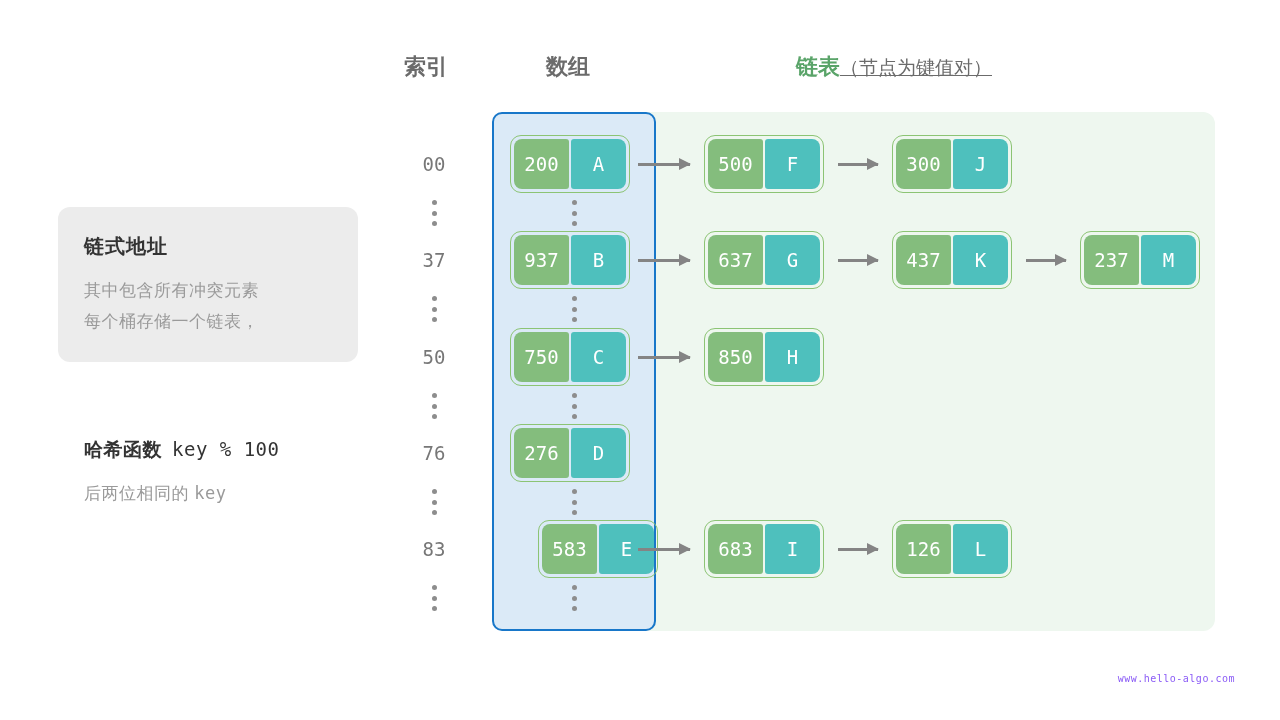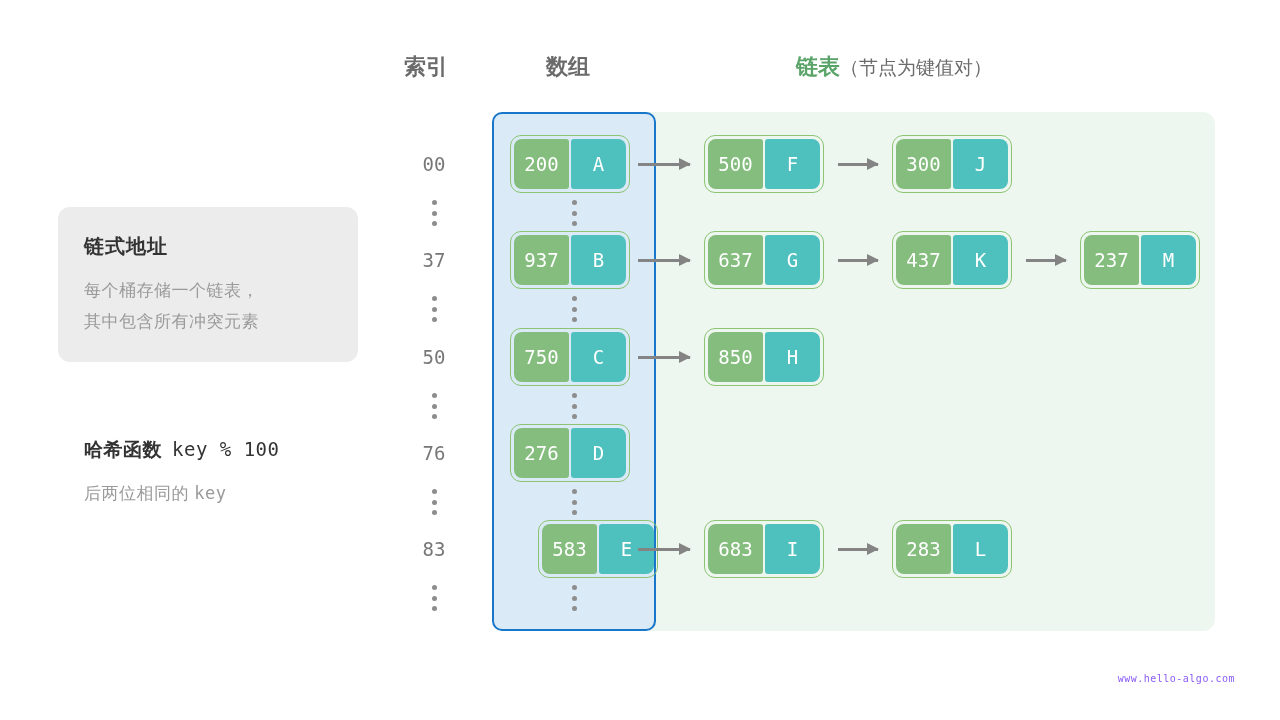--- a/index.html
+++ b/index.html
@@ -23,20 +23,21 @@
     font-weight: bold;
     white-space: nowrap;
   }
   #hdr-index { left: 404px; top: 52px; color: #6b6b6b; }
   #hdr-array { left: 546px; top: 52px; color: #6b6b6b; }
   #hdr-list  { left: 796px; top: 52px; color: #5aa469; }
   #hdr-list .sub {
     font-weight: normal;
     font-size: 19px;
     color: #6b6b6b;
+    text-decoration: underline;
   }
 
   
   #info-card {
     position: absolute;
     left: 58px;
     top: 207px;
     width: 300px;
     height: 155px;
     background: #ececec;
@@ -226,22 +227,22 @@
 
 <div class="col-header" id="hdr-index">索引</div>
 <div class="col-header" id="hdr-array">数组</div>
 <div class="col-header" id="hdr-list">
   <span>链表</span><span class="sub">（节点为键值对）</span>
 </div>
 
 <div id="info-card"></div>
 <div id="info-title">链式地址</div>
 <div id="info-body">
+  <div>其中包含所有冲突元素</div>
   <div>每个桶存储一个链表，</div>
-  <div>其中包含所有冲突元素</div>
 </div>
 
 <div id="hash-title">
   <span>哈希函数</span><span class="mono">key % 100</span>
 </div>
 <div id="hash-body">
   <div><span>后两位相同的 </span><span class="mono">key</span></div>
 </div>
 
 <div id="rows-layer">
@@ -326,21 +327,21 @@
         </div>
       </div>
       <div class="chain" style="left: 638px;">
         <div class="arrow" style="width: 52px; margin-left: 0px; margin-right: 14px;"></div>
         <div class="node">
           <div class="cell key">683</div>
           <div class="cell val">I</div>
         </div>
         <div class="arrow" style="width: 40px; margin-left: 14px; margin-right: 14px;"></div>
         <div class="node">
-          <div class="cell key">283</div>
+          <div class="cell key">126</div>
           <div class="cell val">L</div>
         </div>
       </div>
     </div>
     <div class="row" style="top: 196px;">
       <div class="dots" style="left: 404px;">
         <i></i>
         <i></i>
         <i></i>
       </div>

